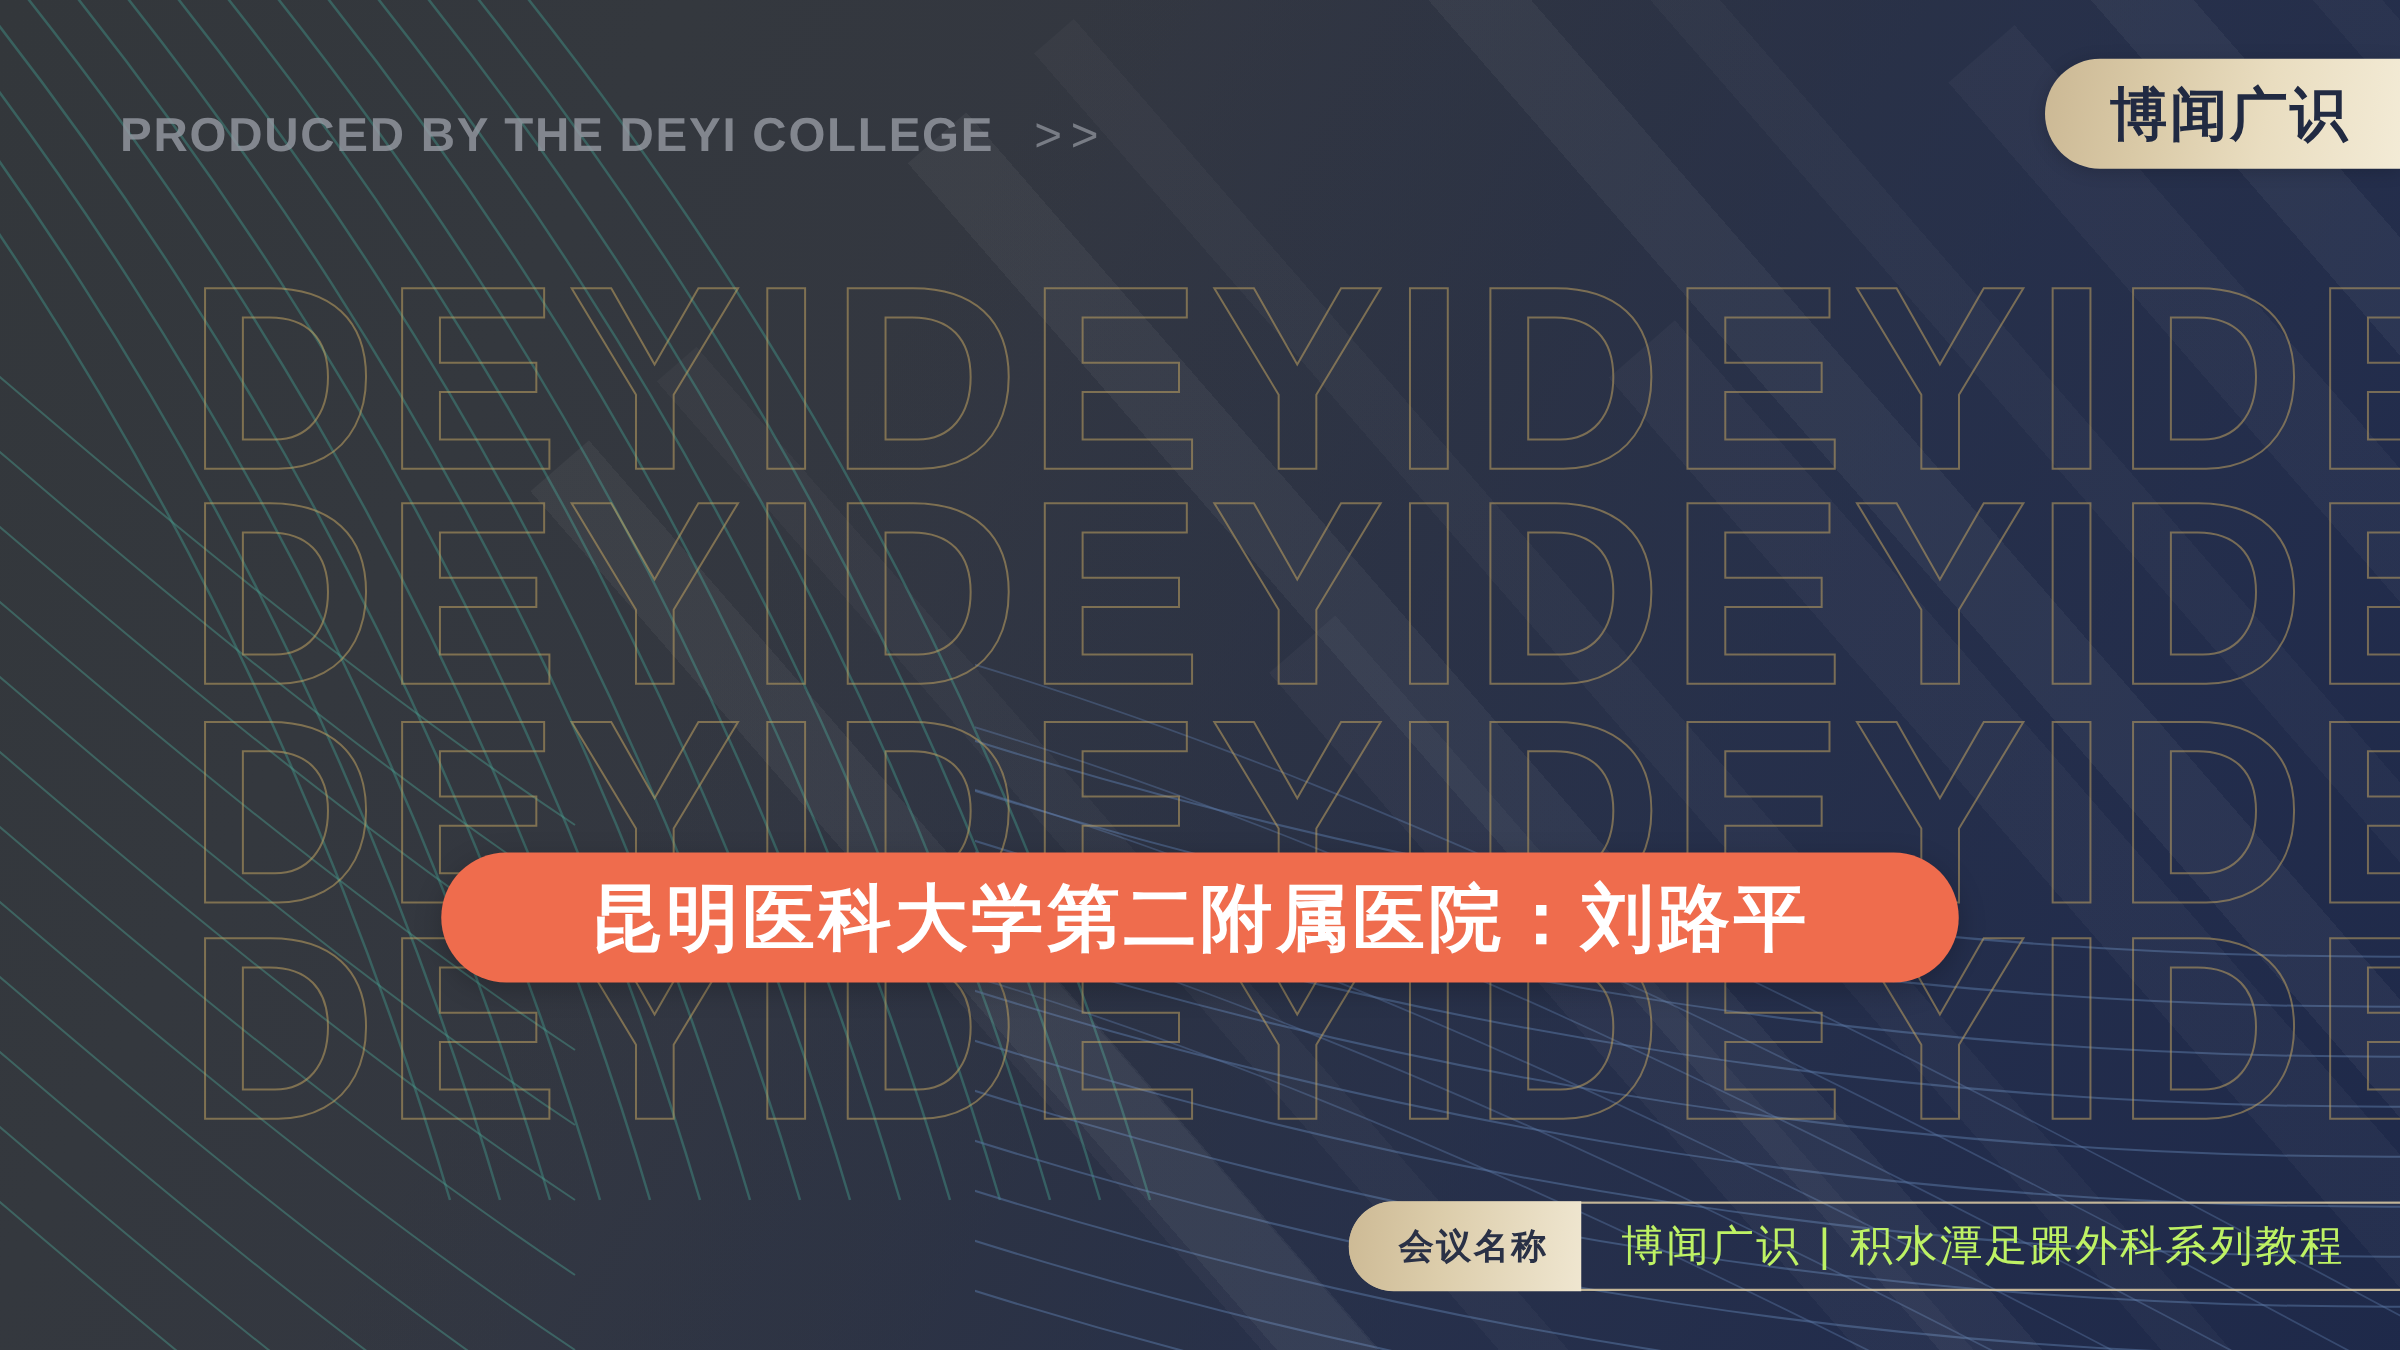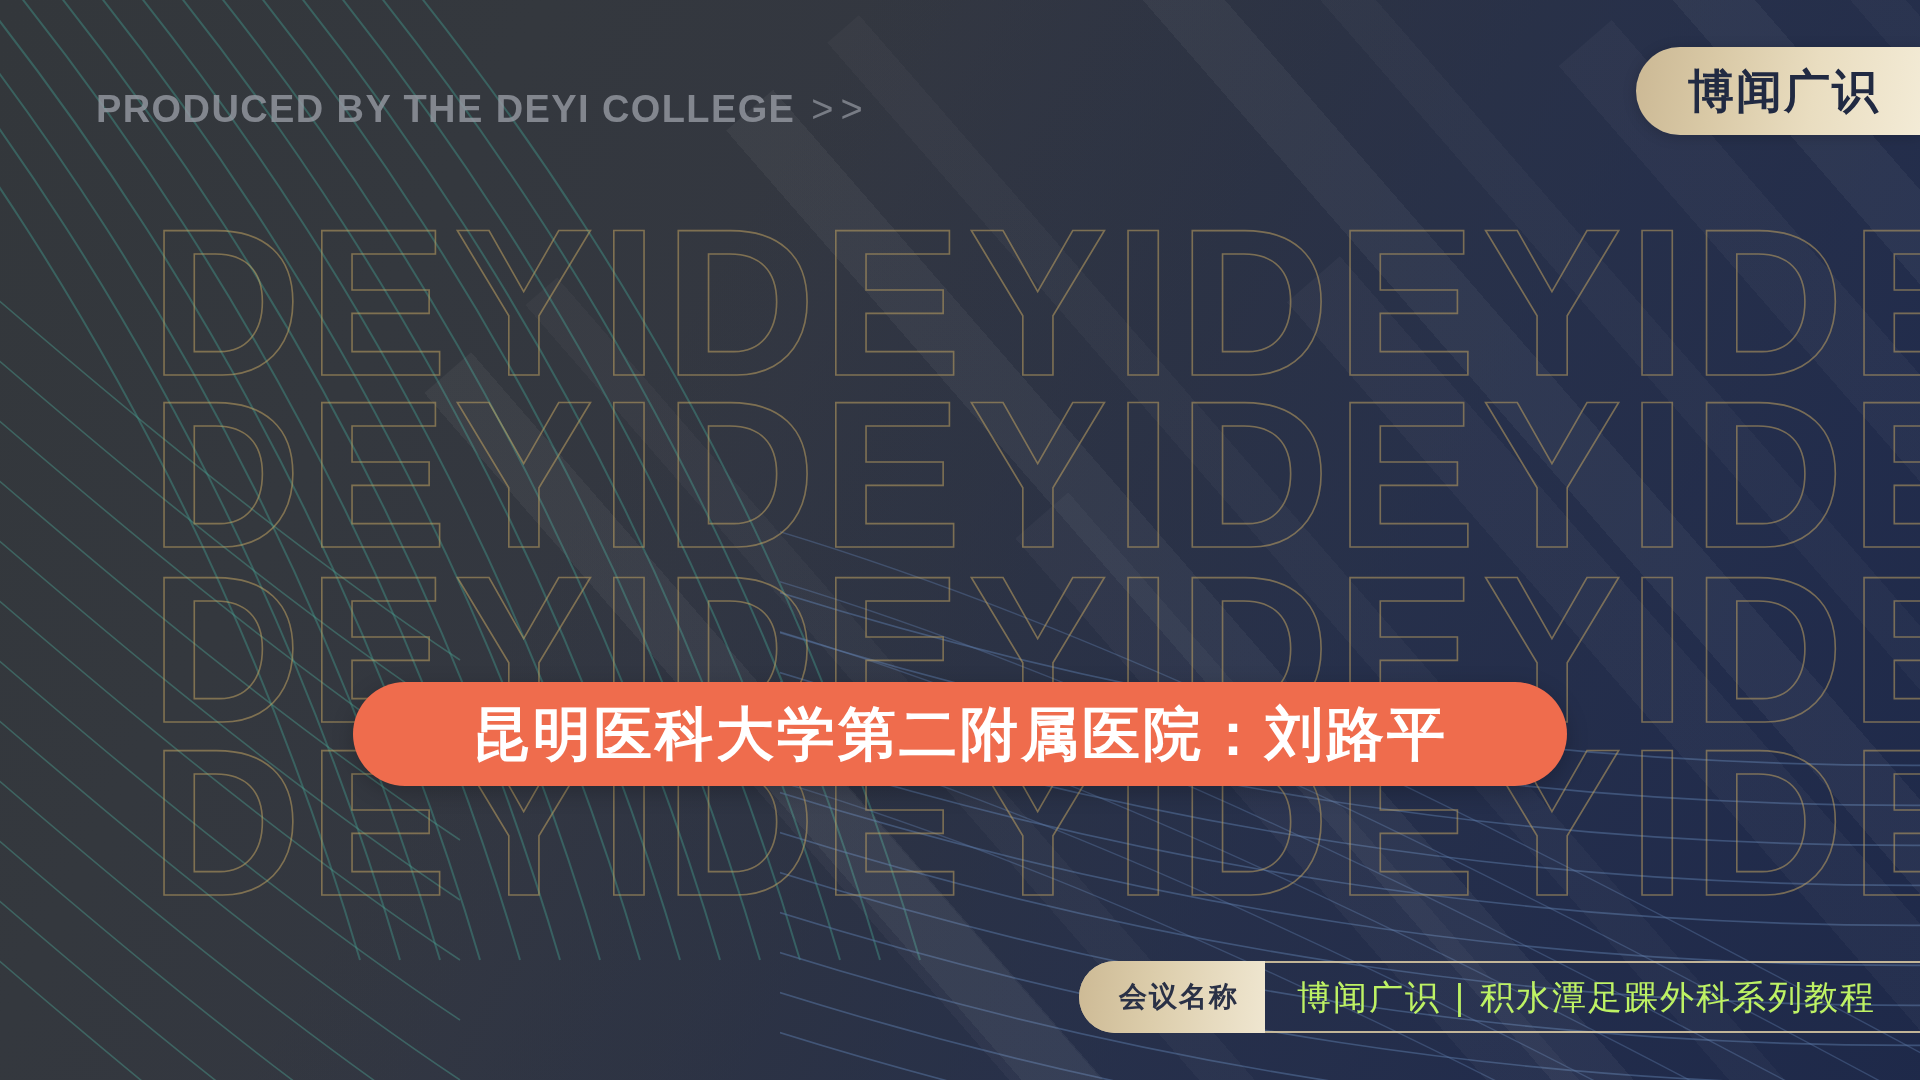--- a/index.html
+++ b/index.html
@@ -117,21 +117,21 @@
     left: 96px;
     top: 88px;
     font-size: 38px;
     font-weight: 700;
     letter-spacing: 1.4px;
     color: rgba(150,154,162,0.80);
     font-family: "Liberation Sans", sans-serif;
     white-space: nowrap;
     display: flex;
     align-items: center;
-    gap: 16px;
+    gap: 32px;
   }
   .produced-chevrons {
     font-size: 38px;
     font-weight: 400;
     letter-spacing: 7px;
     color: rgba(150,154,162,0.70);
   }
 
   
   .dept-badge {

